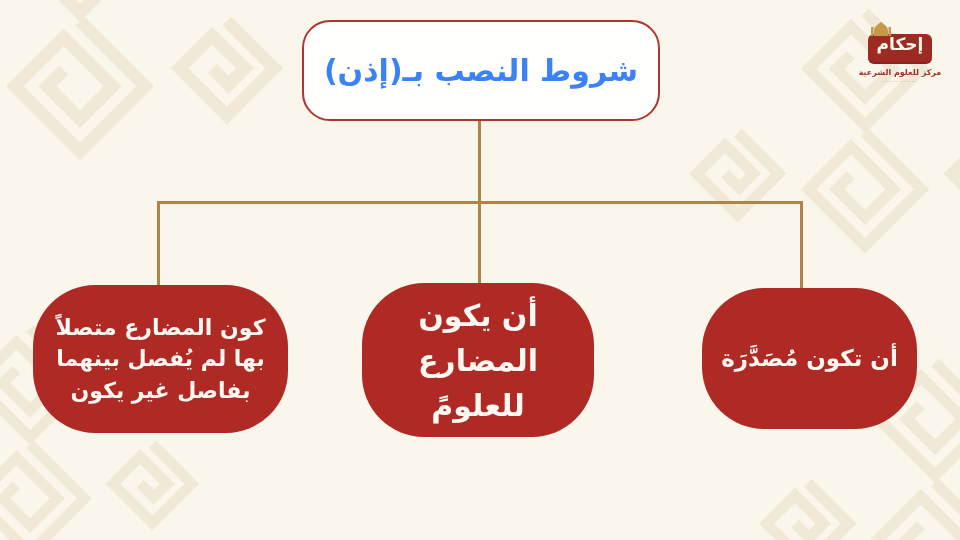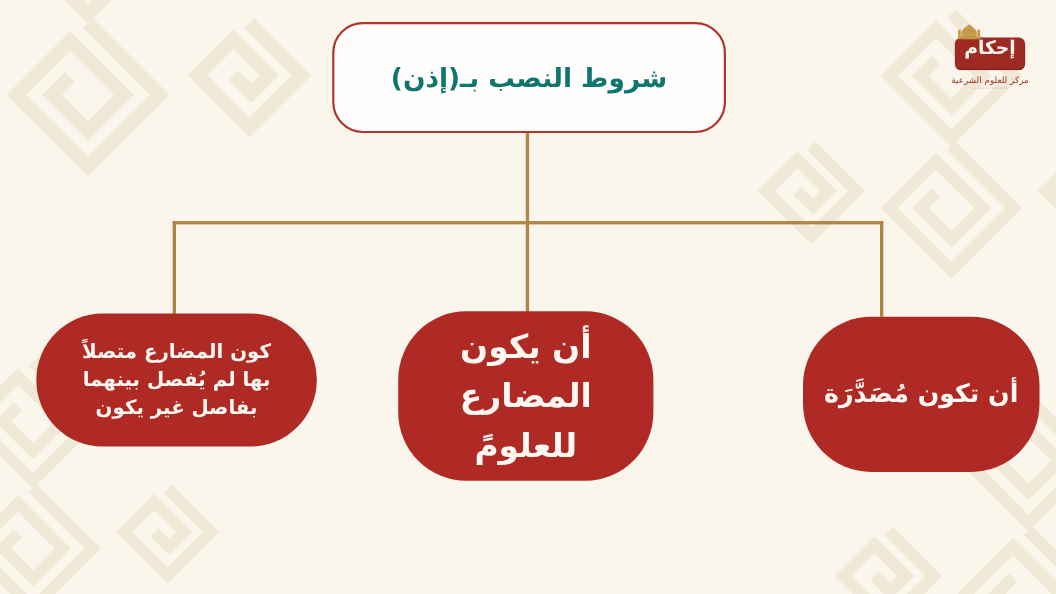--- a/index.html
+++ b/index.html
@@ -23,47 +23,47 @@
   .conn-drop-a { left:157px; top:201px; width:3px;  height:86px; }
   .conn-drop-b { left:478px; top:201px; width:3px;  height:84px; }
   .conn-drop-c { left:800px; top:201px; width:3px;  height:87px; }
   
   .title-box {
     position:absolute; left:302px; top:20px; width:358px; height:101px;
     background:#fffefd; border:2px solid #b03530; border-radius:28px;
     display:flex; align-items:center; justify-content:center; z-index:2;
   }
   .title-text {
-    direction:rtl; color:#0f766e; font-size:24px; font-weight:bold;
+    direction:rtl; color:#3b82f6; font-size:30px; font-weight:bold;
     letter-spacing:0; text-align:center;
   }
   
   .node {
     position:absolute; background:#b02a25; border-radius:62px;
     display:flex; flex-direction:column; align-items:center; justify-content:center;
     color:#fdf8f2; font-weight:bold; text-align:center; direction:rtl;
     z-index:2; padding:10px 14px;
   }
   .node .line { display:block; }
   .node .line:empty { display:none; }
-  .node-right  { left:730px; top:288px; width:215px; height:141px; font-size:23px; line-height:1.45; }
+  .node-right  { left:702px; top:288px; width:215px; height:141px; font-size:23px; line-height:1.45; }
   .node-middle { left:362px; top:283px; width:232px; height:154px; font-size:30px; line-height:1.5; }
-  .node-left   { left:33px;  top:285px; width:255px; height:121px; font-size:18px; line-height:1.42; }
+  .node-left   { left:33px;  top:285px; width:255px; height:148px; font-size:22px; line-height:1.42; }
   
   .logo { position:absolute; left:852px; top:20px; width:96px; z-index:3; text-align:center; }
   .logo-badge-wrap { position:relative; width:64px; margin:0 auto; }
   .mosque-icon { position:absolute; left:2px; top:-12px; width:22px; height:14px; }
   .logo-badge {
     width:64px; height:30px; margin-top:14px;
     background:#9d2b24; border-radius:6px;
     display:flex; align-items:flex-start; justify-content:center;
     border-bottom:2px solid #8a241e;
   }
   .logo-badge span { color:#fdf6ea; font-size:17px; font-weight:bold; direction:rtl; }
-  .logo-tagline { margin-top:4px; color:#a4302a; font-size:8px; font-weight:normal; direction:rtl; }
+  .logo-tagline { margin-top:4px; color:#a4302a; font-size:8px; font-weight:bold; direction:rtl; }
   .logo-subline { margin-top:1px; color:#b1423c; font-size:5px; letter-spacing:1px; }
 </style>
 </head>
 <body>
 
 <div class="stage">
 
   <div class="kufic kufic-tl">
     <svg width="300" height="300" viewBox="0 0 260 260">
       <g fill="none" stroke="#e9dfc7" stroke-width="11">

